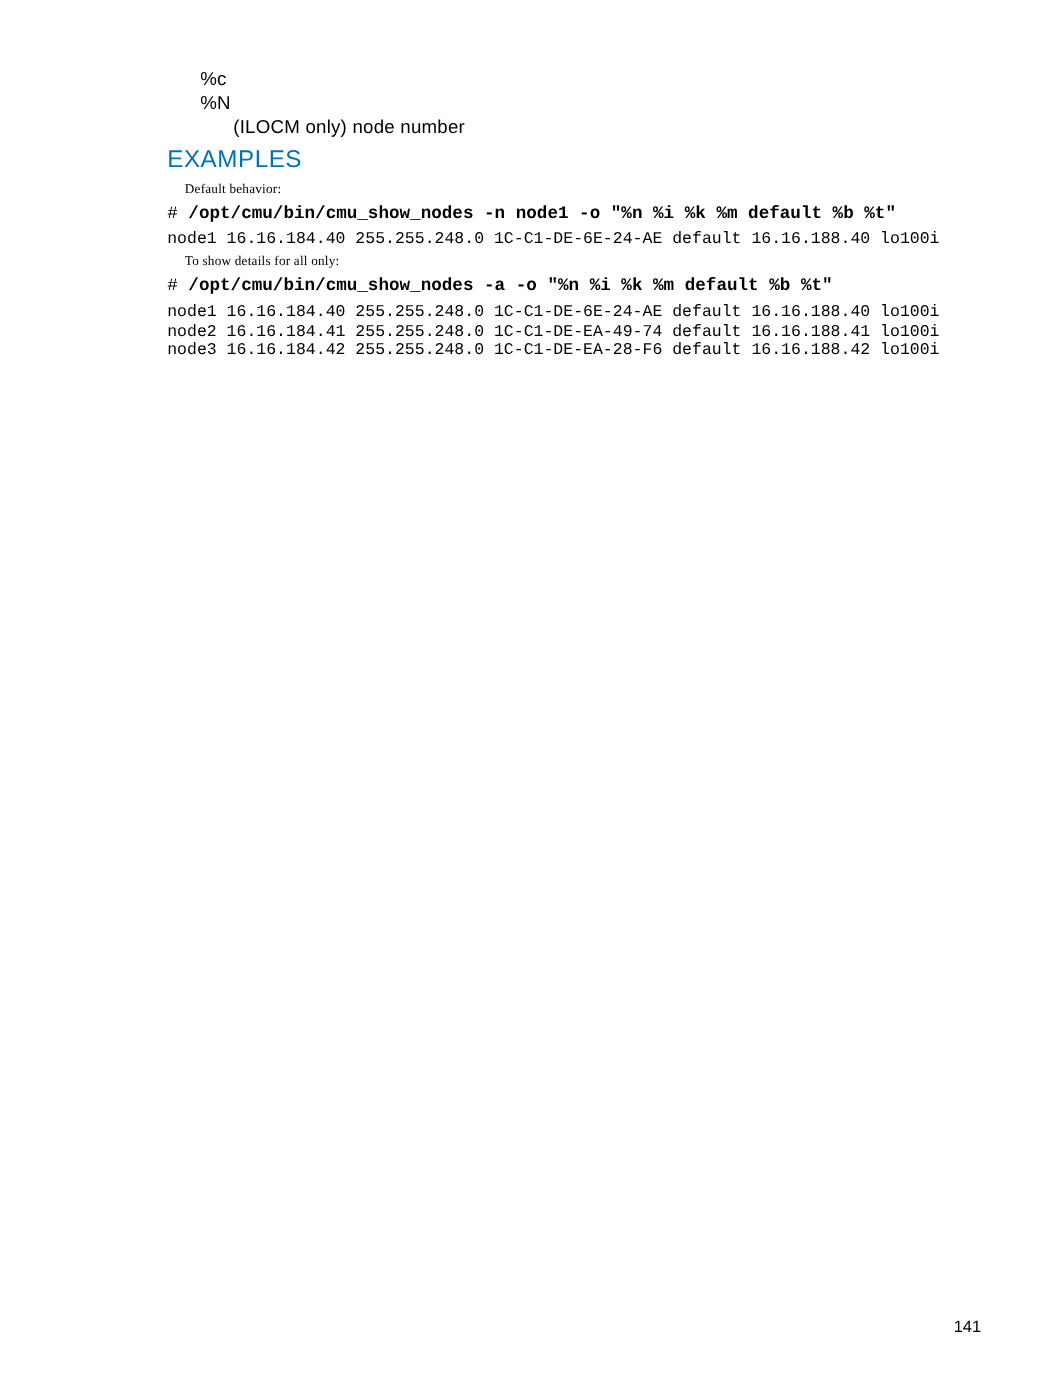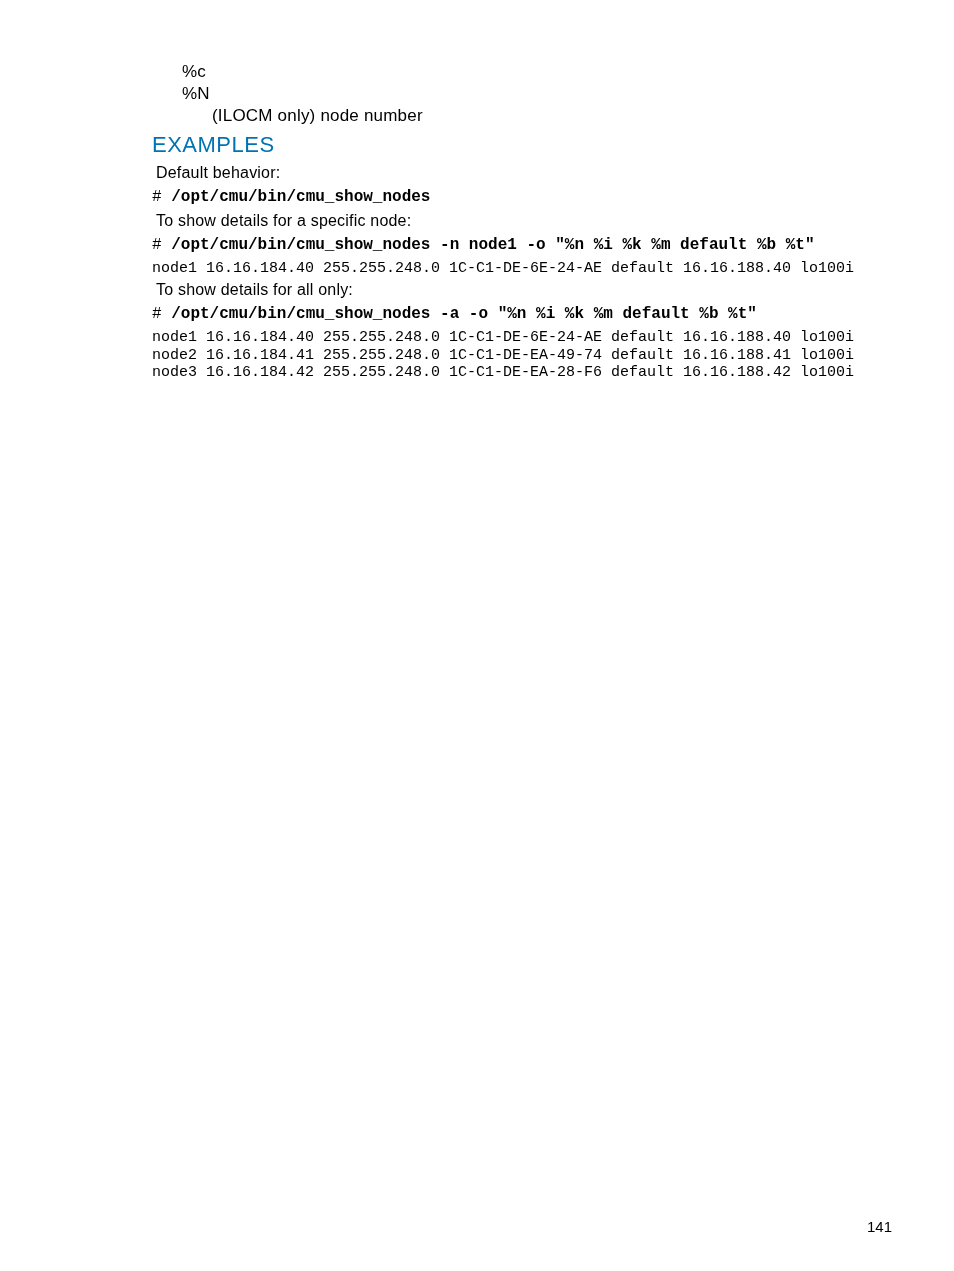--- a/index.html
+++ b/index.html
@@ -33,23 +33,24 @@
   .section-heading {
     font-family: "Arial Narrow", "Arial", sans-serif;
     font-weight: 400;
     font-stretch: condensed;
     font-size: 22px;
     letter-spacing: 0.5px;
     color: #0073b3;
     margin: 2px 0 6px 0;
   }
   .body-text {
-    font-size: 16px;
-    margin: 0 0 6px 4px;
+    font-size: 12px;
+    margin: 0 0 6px 16px;
     letter-spacing: 0.2px;
+    font-family: Liberation Serif, serif;
   }
   .cmd-line {
     font-family: "Courier New", monospace;
     font-size: 16px;
     margin: 0 0 6px 0;
     white-space: pre;
   }
   .cmd-line .hash {
     font-weight: normal;
   }
@@ -58,43 +59,41 @@
   }
   .output-block {
     font-family: "Courier New", monospace;
     font-size: 15px;
     line-height: 1.15;
     white-space: pre;
     margin: 0 0 4px 0;
   }
   .page-number {
     position: absolute;
-    bottom: 36px;
+    bottom: 56px;
     right: 62px;
     font-size: 15px;
     font-family: "Futura", "Trebuchet MS", "Arial", sans-serif;
   }
 </style>
 </head>
 <body>
 
 <div class="page">
 
   <div class="dl-block">
     <div class="dt">%c</div>
     <div class="dt">%N</div>
     <div class="dd">(ILOCM only) node number</div>
   </div>
 
   <div class="section-heading">EXAMPLES</div>
 
   <div class="body-text">Default behavior:</div>
-  <div class="cmd-line"><span class="hash"># </span><span class="cmd">/opt/cmu/bin/cmu_show_nodes</span></div>
 
-  <div class="body-text">To show details for a specific node:</div>
   <div class="cmd-line"><span class="hash"># </span><span class="cmd">/opt/cmu/bin/cmu_show_nodes -n node1 -o "%n %i %k %m default %b %t"</span></div>
   <div class="output-block">node1 16.16.184.40 255.255.248.0 1C-C1-DE-6E-24-AE default 16.16.188.40 lo100i</div>
 
   <div class="body-text">To show details for all only:</div>
   <div class="cmd-line"><span class="hash"># </span><span class="cmd">/opt/cmu/bin/cmu_show_nodes -a -o "%n %i %k %m default %b %t"</span></div>
   <div class="output-block">node1 16.16.184.40 255.255.248.0 1C-C1-DE-6E-24-AE default 16.16.188.40 lo100i
 node2 16.16.184.41 255.255.248.0 1C-C1-DE-EA-49-74 default 16.16.188.41 lo100i
 node3 16.16.184.42 255.255.248.0 1C-C1-DE-EA-28-F6 default 16.16.188.42 lo100i</div>
 
 </div>

